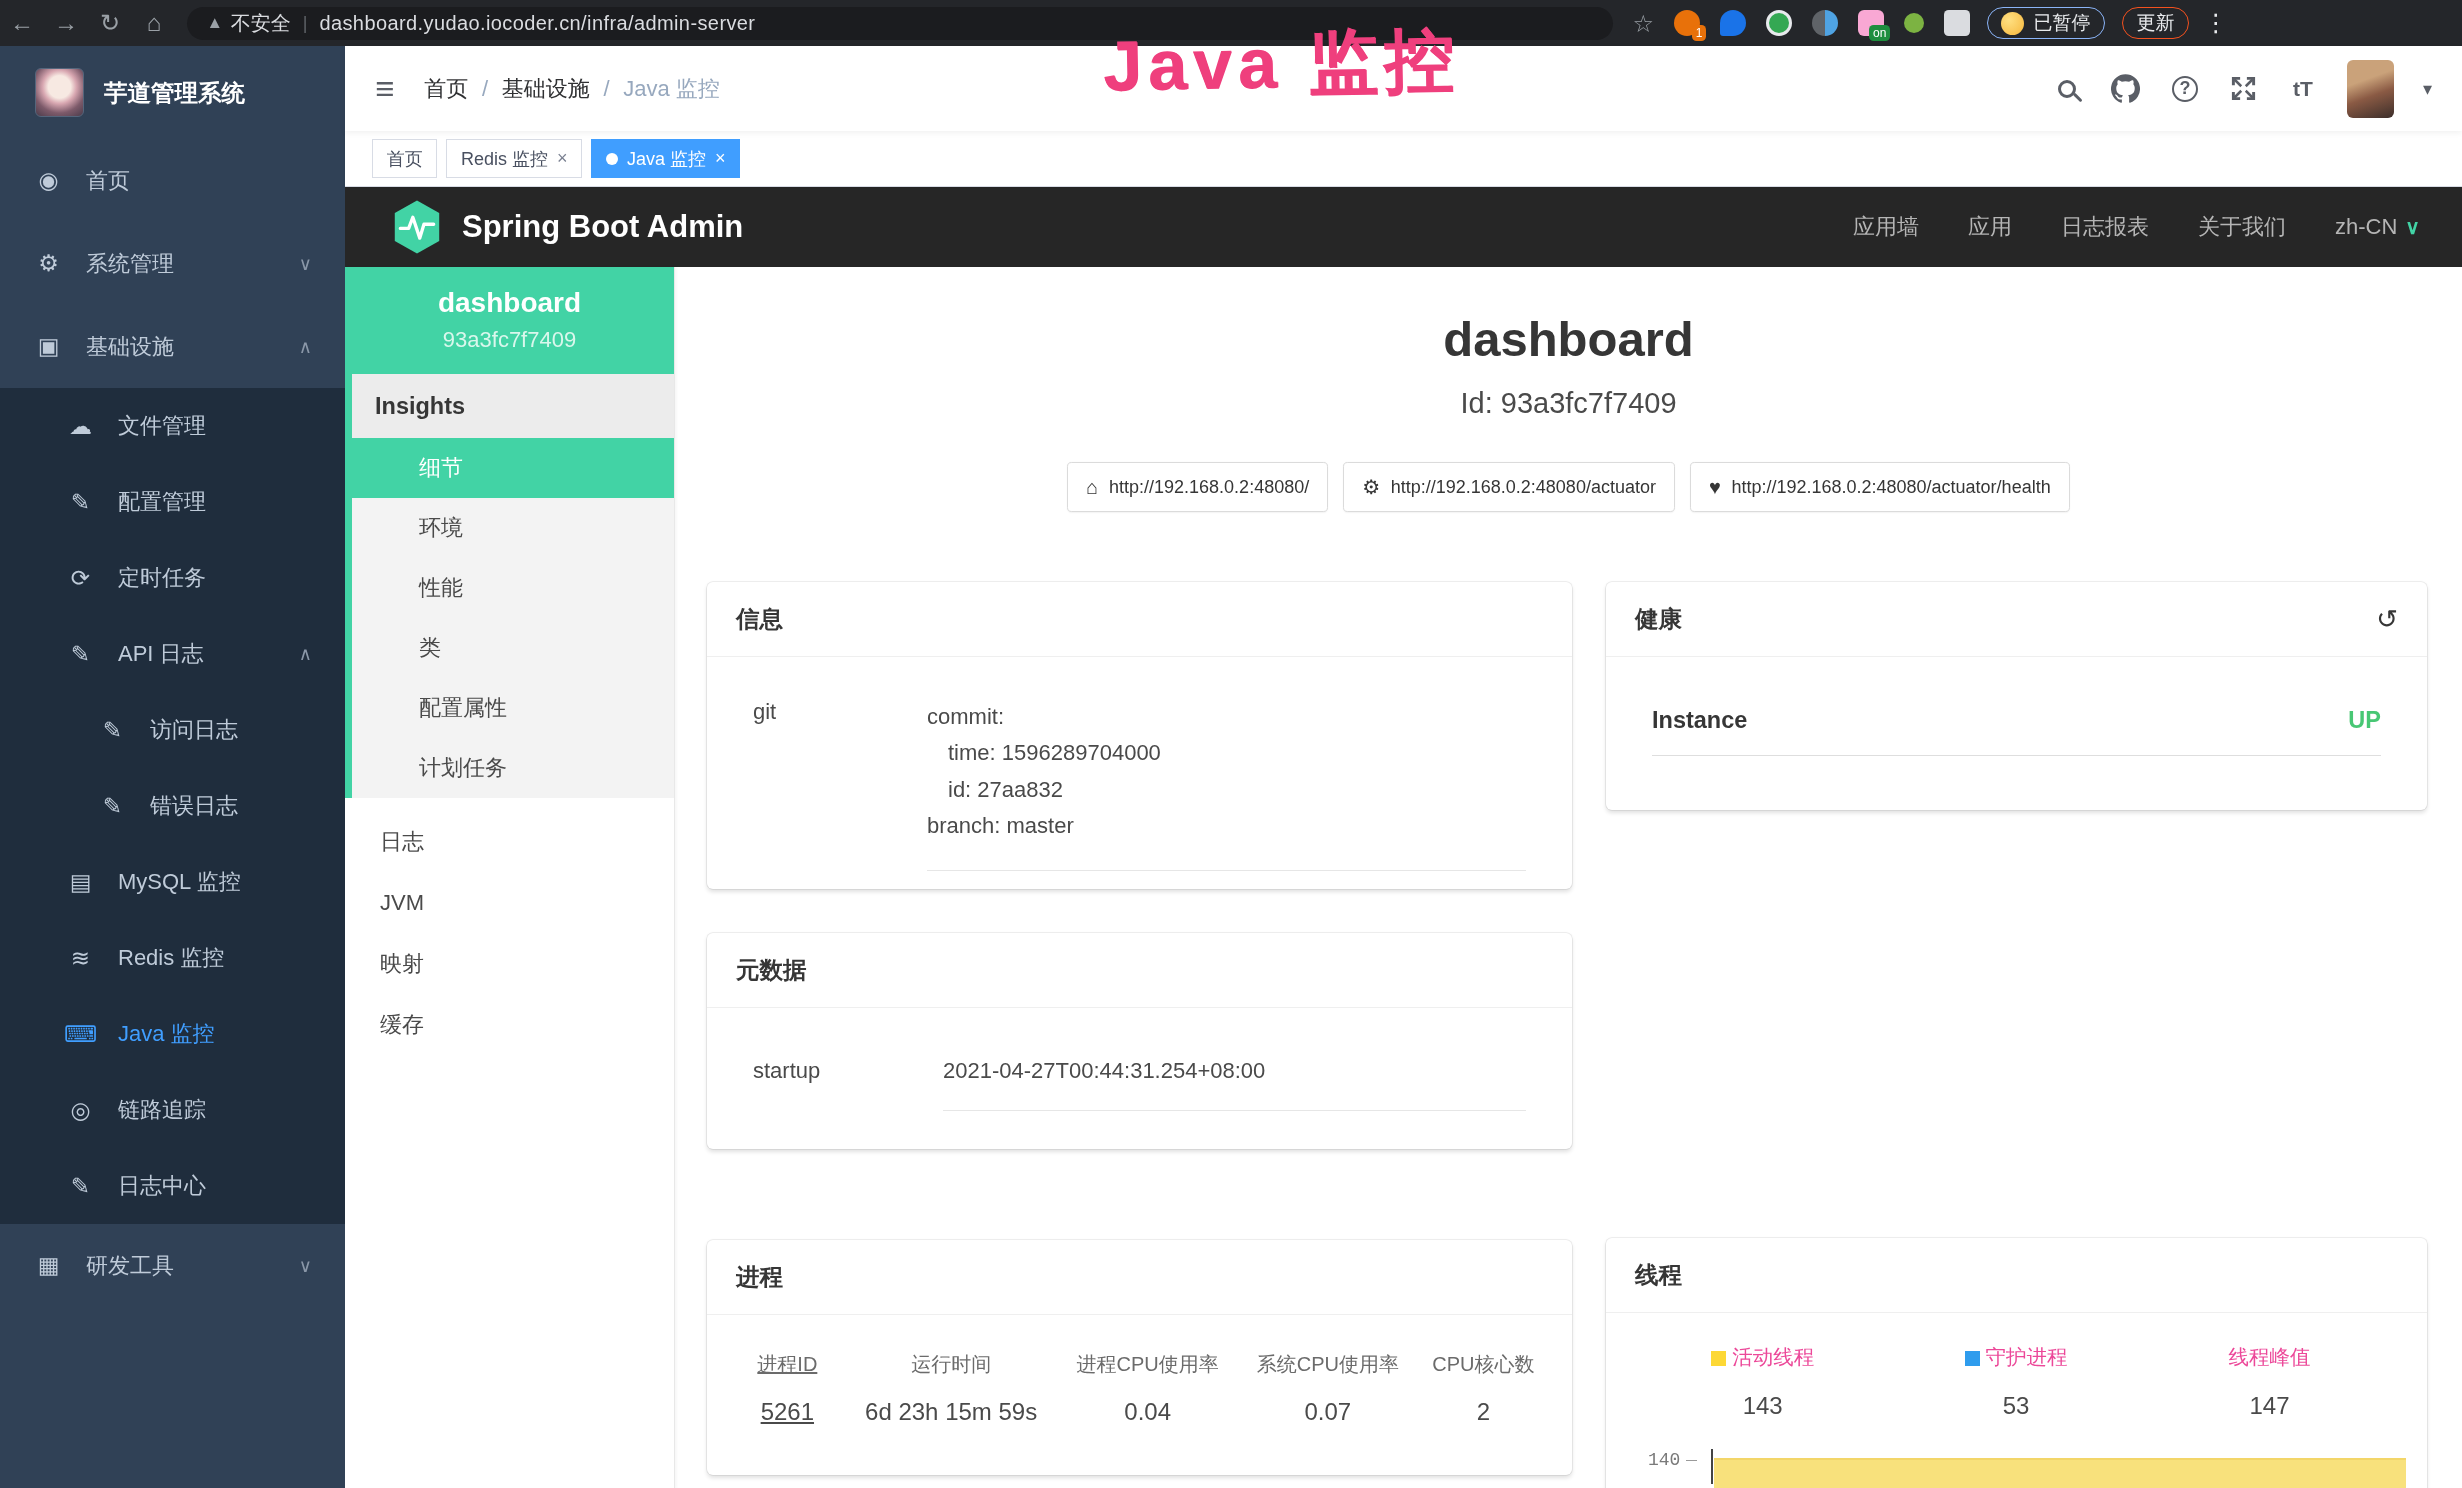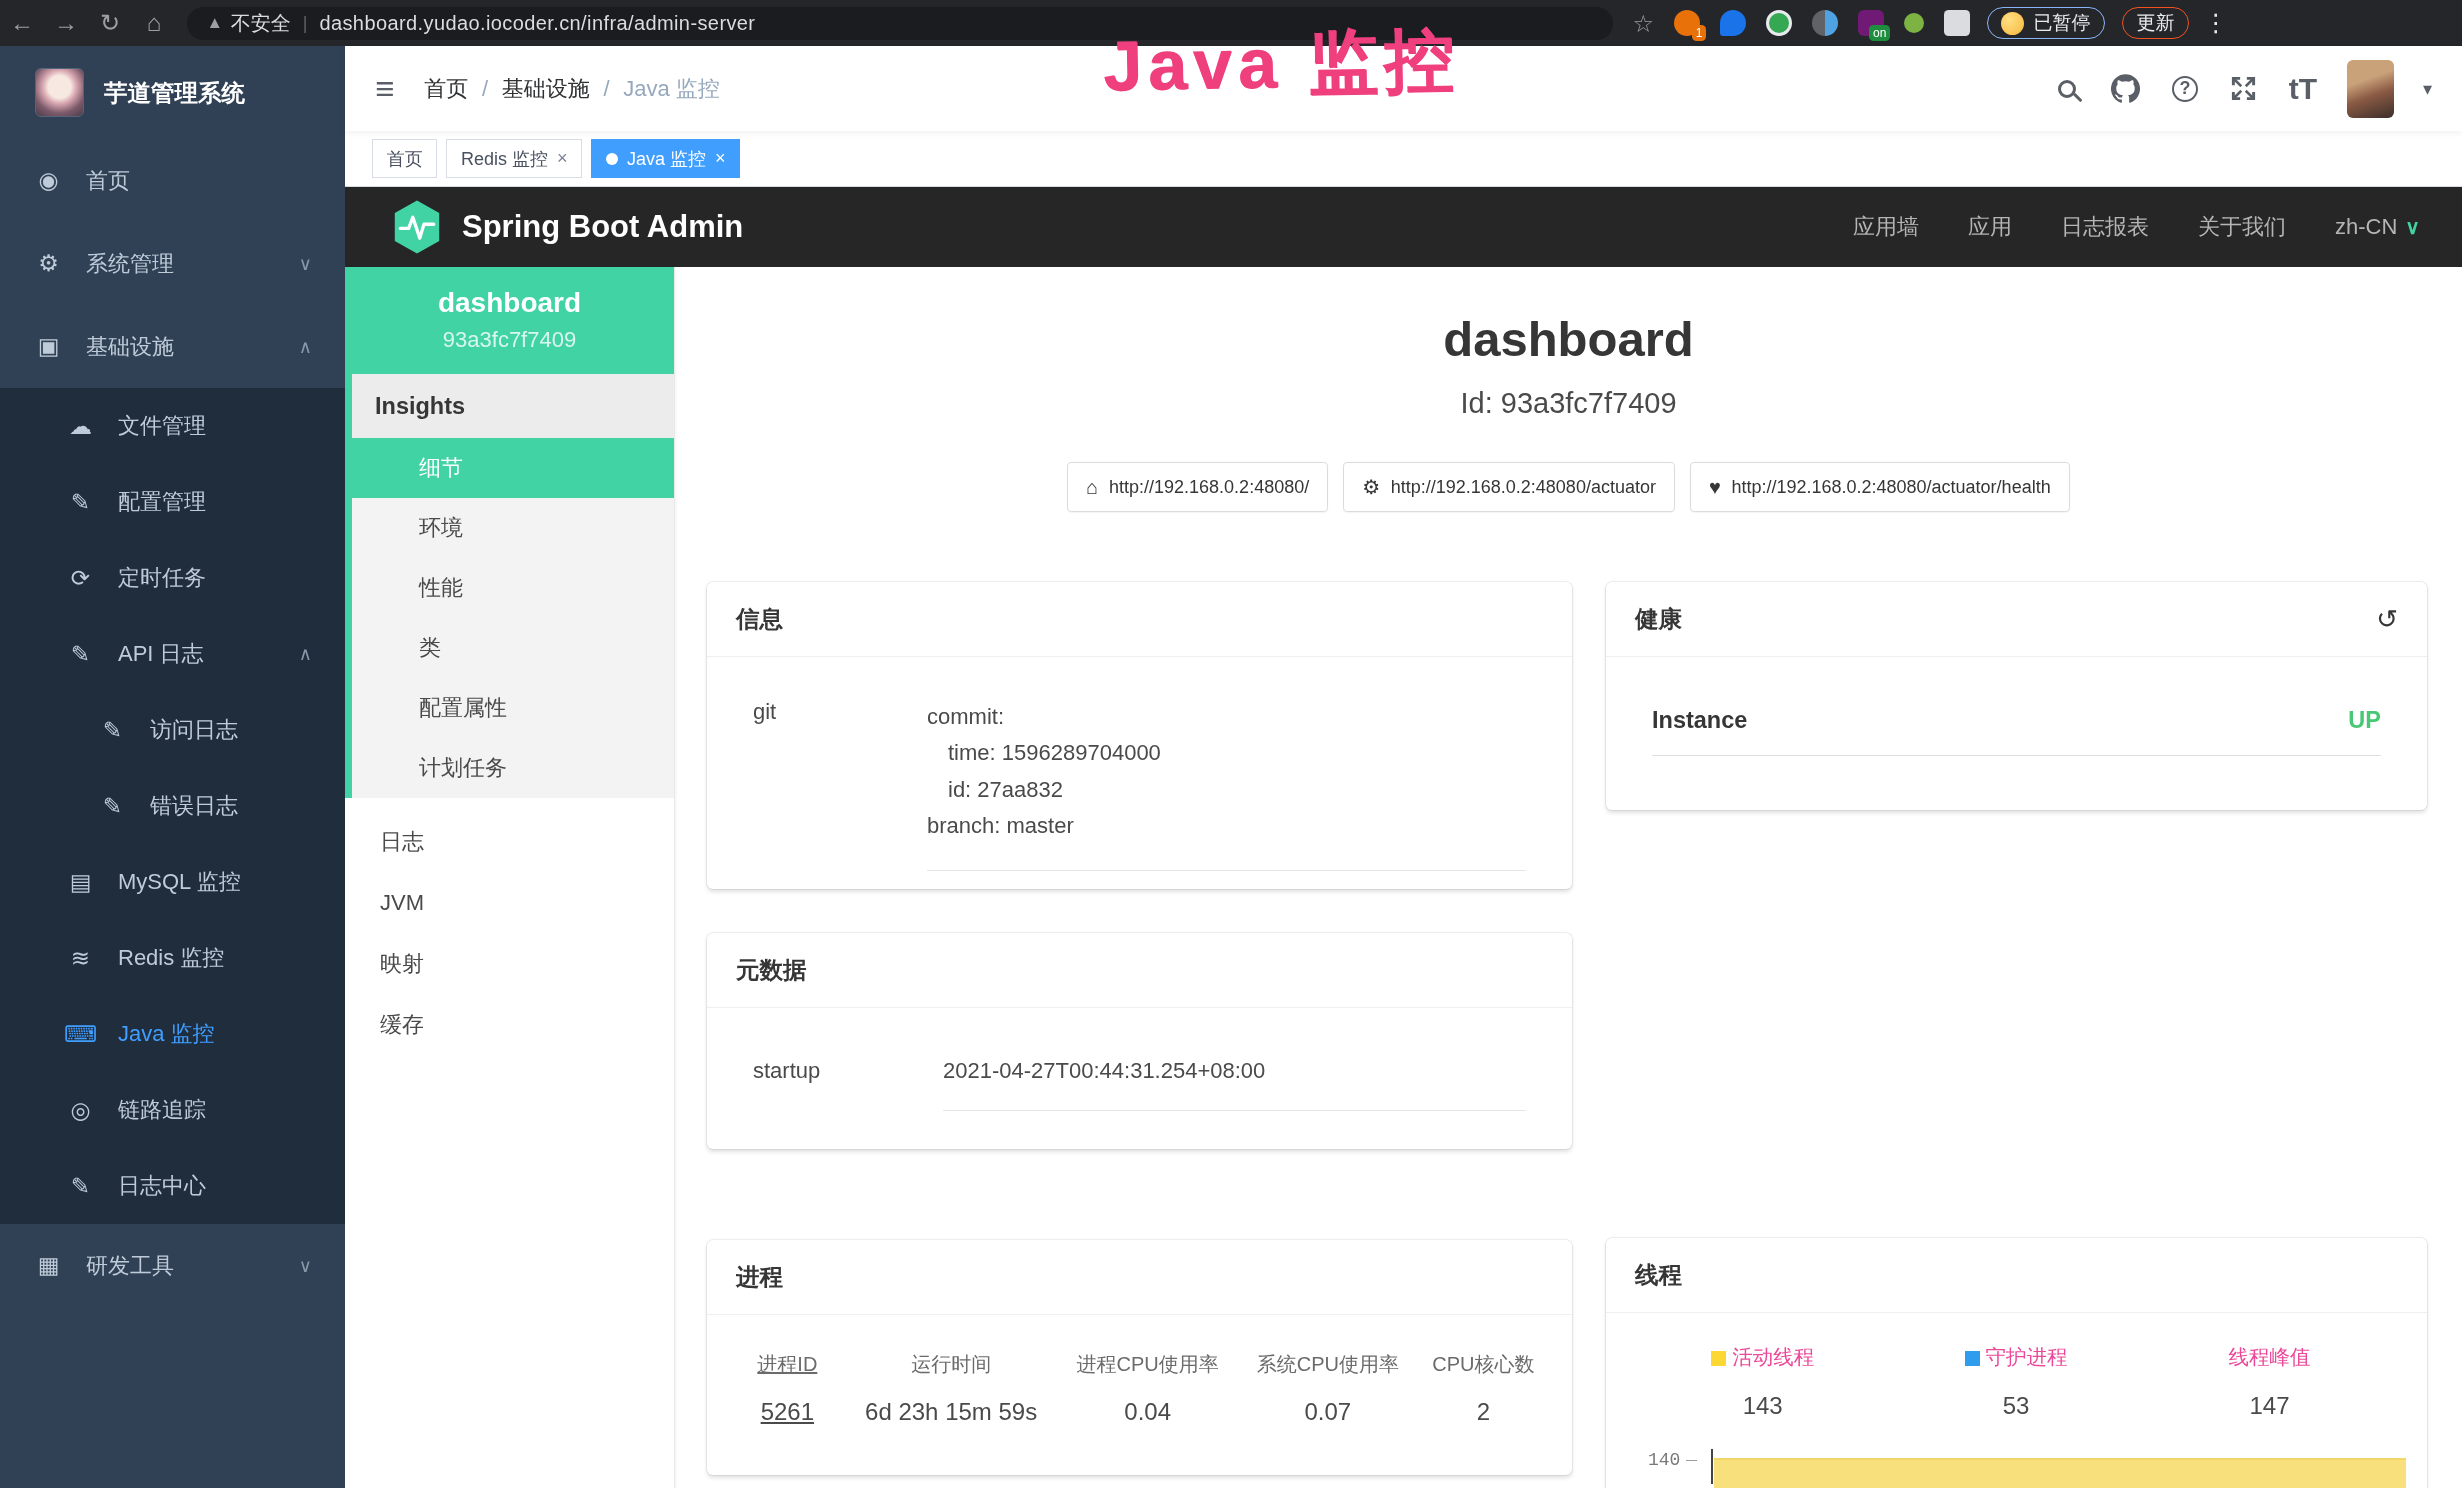--- a/index.html
+++ b/index.html
@@ -47,21 +47,21 @@
   .app-header { height:85px; background:#fff; display:flex; align-items:center; padding:0 30px; box-shadow:0 1.5px 6px rgba(0,0,0,.06); position:relative; z-index:3; }
   .hamburger { font-size:33px; color:#5a5e66; cursor:pointer; margin-right:30px; }
   .crumbs { display:flex; align-items:center; font-size:22px; color:#303133; gap:13.7px; }
   .crumb-sep { color:#97a8be; }
   .crumb.last { color:#97a8be; }
   .header-right { margin-left:auto; display:flex; align-items:center; gap:29px; }
   .h-ic { width:30px; height:30px; display:flex; align-items:center; justify-content:center; color:#5a5e66; cursor:pointer; font-size:23px; }
   .search-glyph { width:18px; height:18px; border:3px solid #5a5e66; border-radius:50%; position:relative; }
   .search-glyph::after { content:""; position:absolute; width:3px; height:10.6px; background:#5a5e66; transform:rotate(-45deg); right:-6px; bottom:-7.6px; border-radius:1.5px; }
   .q-circle { width:26px; height:26px; border:2.3px solid #5a5e66; border-radius:50%; display:flex; align-items:center; justify-content:center; font-size:18px; font-weight:bold; }
-  .tT { font-size:30px; font-weight:bold; }
+  .tT { font-size:21px; font-weight:bold; }
   .avatar { width:47px; height:58px; border-radius:6px; background:linear-gradient(160deg,#caa27a 0 35%, #8a5a44 60%, #3c2e2a 100%); }
   .caret { color:#5a5e66; font-size:18px; }
 
   
   .annotation { position:absolute; left:1103px; top:16.7px; font-size:70px; font-weight:bold; letter-spacing:6px;
       color:#ef3f7d; transform:rotate(-1deg); z-index:9; text-shadow:0.8px 0.8px 0 #ef3f7d; white-space:nowrap; }
 
   
   .tags-bar { height:56px; background:#fff; border-bottom:0.8px solid #d8dce5; box-shadow:0 0.8px 2.3px rgba(0,0,0,.08); display:flex; align-items:center; padding-left:27px; gap:9px; position:relative; z-index:2; }
   .tag { display:inline-flex; align-items:center; height:39px; border:0.8px solid #d8dce5; background:#fff; color:#495060; font-size:18px; padding:0 13.7px; cursor:pointer; }
@@ -159,21 +159,21 @@
       <span class="url">dashboard.yudao.iocoder.cn/infra/admin-server</span>
     </div>
     <div class="ext-row">
       <span class="ext star">☆</span>
       <span class="ext" style="background:#e8710a;border-radius:50%;">
           <span class="ext-badge">1</span>
         </span>
       <span class="ext" style="background:#1a73e8;border-radius:50% 50% 50% 3px;"></span>
       <span class="ext" style="background:#34a853;border-radius:50%;border:3px solid #e8eaed;"></span>
       <span class="ext" style="background:linear-gradient(90deg,#5f6368 50%,#4fa3e3 50%);border-radius:50%;"></span>
-      <span class="ext" style="background:#701a75;">
+      <span class="ext" style="background:#f9a8d4;">
           <span class="ext-badge on">on</span>
         </span>
       <span class="ext" style="background:#7cb342;border-radius:50%;width:20px;height:20px;"></span>
       <span class="ext" style="background:#dadce0;border-radius:4.6px;"></span>
     </div>
     <div class="chip paused">
       <span class="face"></span>
       <span>已暂停</span>
     </div>
     <div class="chip update">

